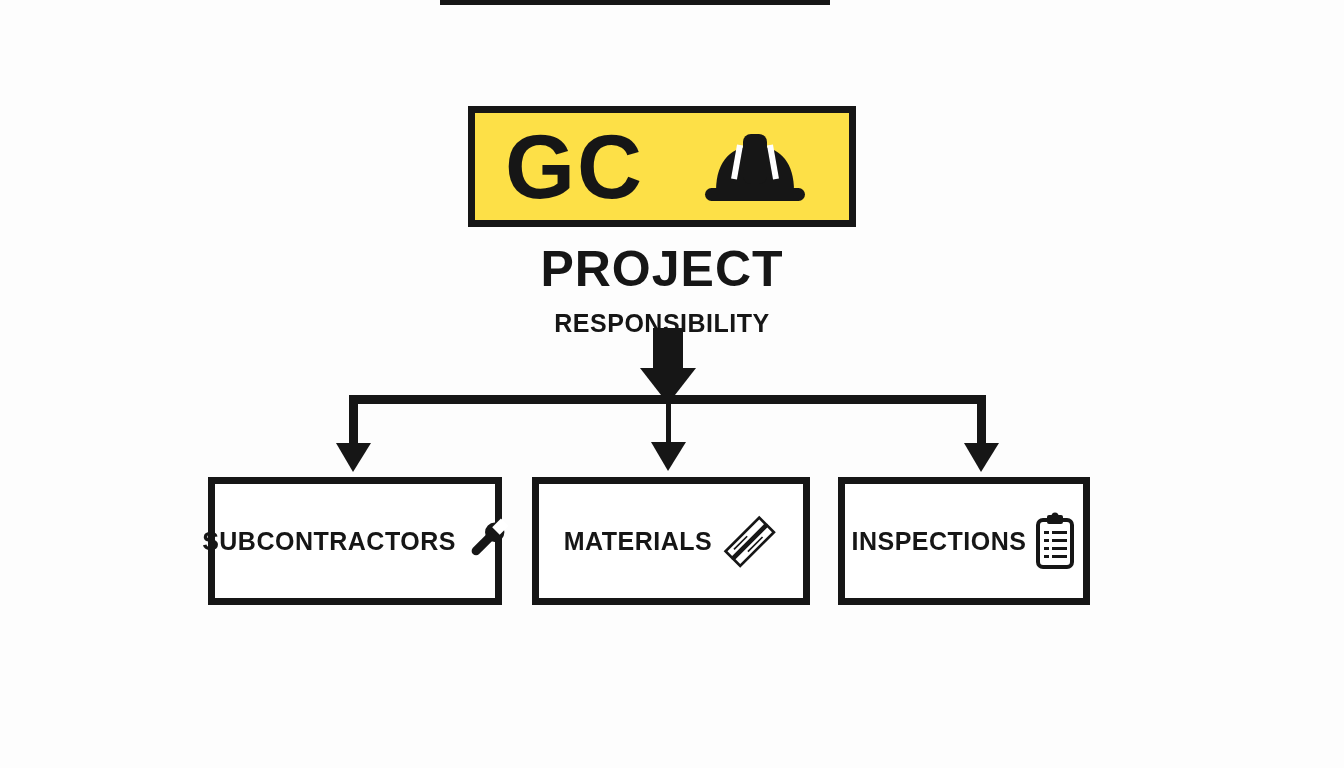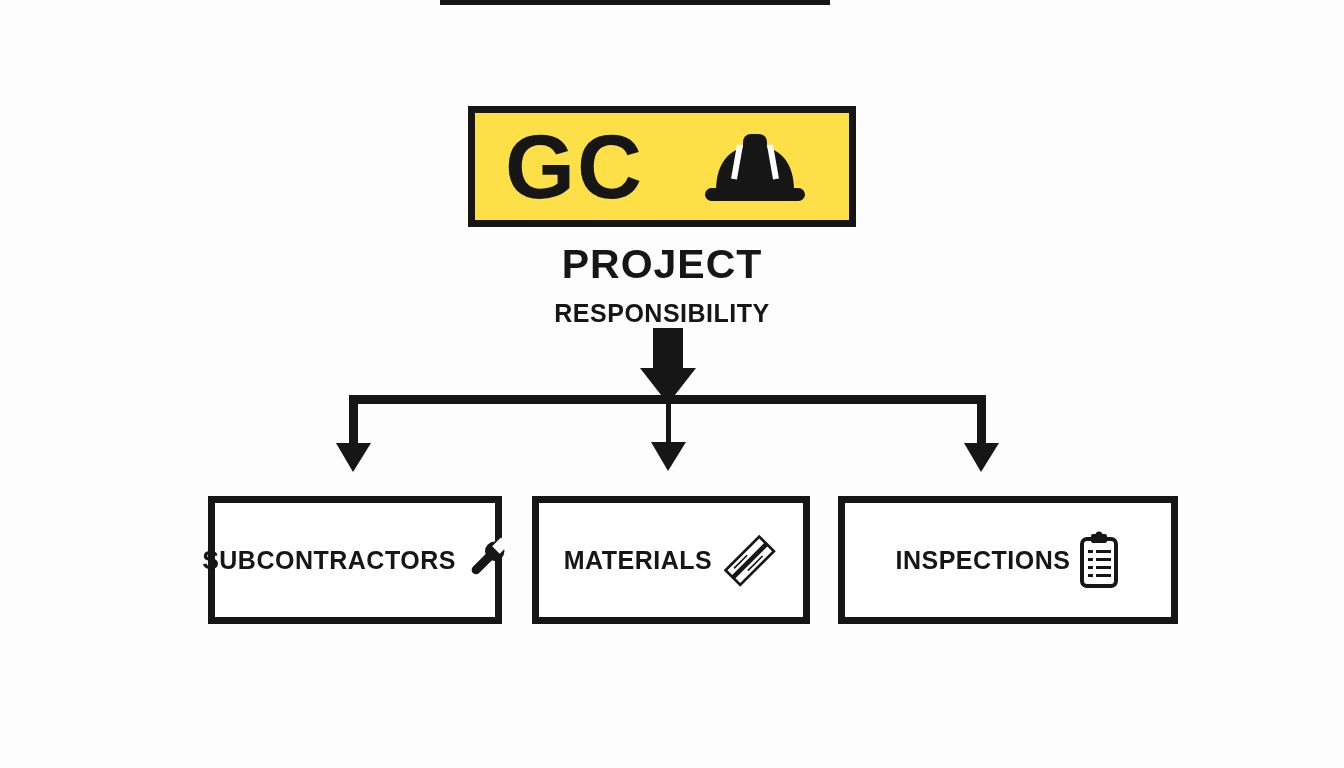--- a/index.html
+++ b/index.html
@@ -37,41 +37,41 @@
     font-size:90px;font-weight:bold;letter-spacing:2px;
     line-height:1;color:var(--ink);
   }
   .hardhat{width:104px;height:72px;flex:0 0 auto;}
 
   
   .caption{
     left:468px;top:242px;width:388px;
     text-align:center;line-height:1.1;
   }
-  .caption-line1{font-size:41px;font-weight:bold;letter-spacing:1px;}
+  .caption-line1{font-size:50px;font-weight:bold;letter-spacing:1px;}
   .caption-line2{font-size:25px;font-weight:bold;letter-spacing:0.5px;margin-top:13px;}
 
   
   .connectors{left:0;top:0;width:1344px;height:768px;pointer-events:none;}
 
   
   .child-box{
-    top:496px;height:128px;
+    top:477px;height:128px;
     border:7px solid var(--ink);
     background:#fff;
     display:flex;align-items:center;justify-content:center;
     gap:8px;
   }
   .child-box .label{
     font-size:25px;font-weight:bold;letter-spacing:0.5px;
     white-space:nowrap;
   }
   .box-subcontractors{left:208px;width:294px;}
   .box-materials{left:532px;width:278px;}
-  .box-inspections{left:838px;width:340px;}
+  .box-inspections{left:838px;width:252px;}
   .child-icon{flex:0 0 auto;display:block;}
 </style>
 </head>
 <body>
 
 <div class="abs top-bar"></div>
 
 <div class="abs root-box">
   <span class="root-label">GC</span>
   <svg class="hardhat" viewBox="0 0 104 72" aria-hidden="true">

